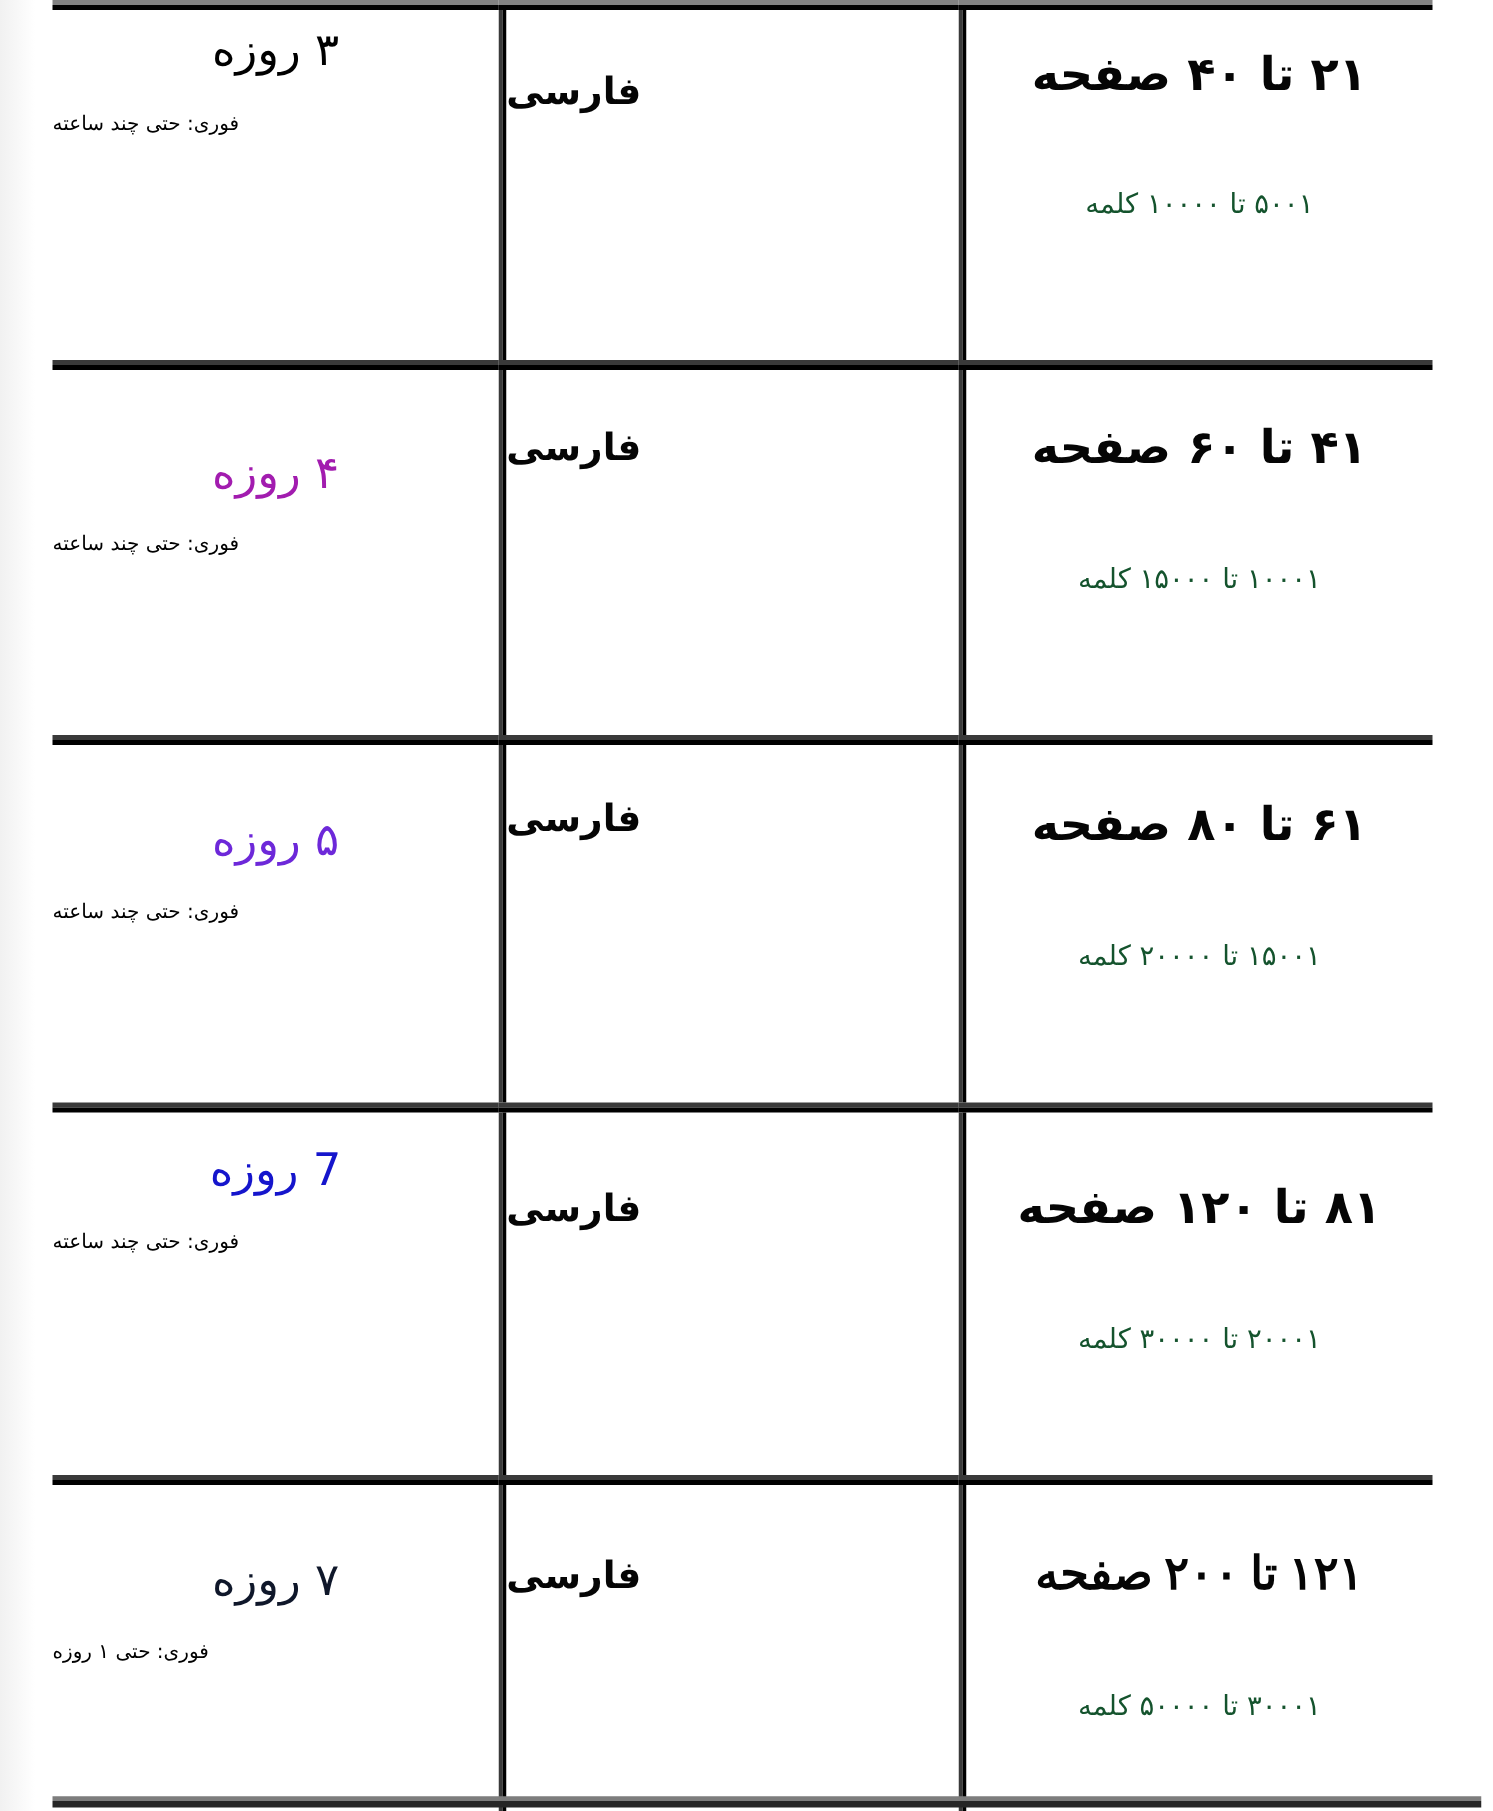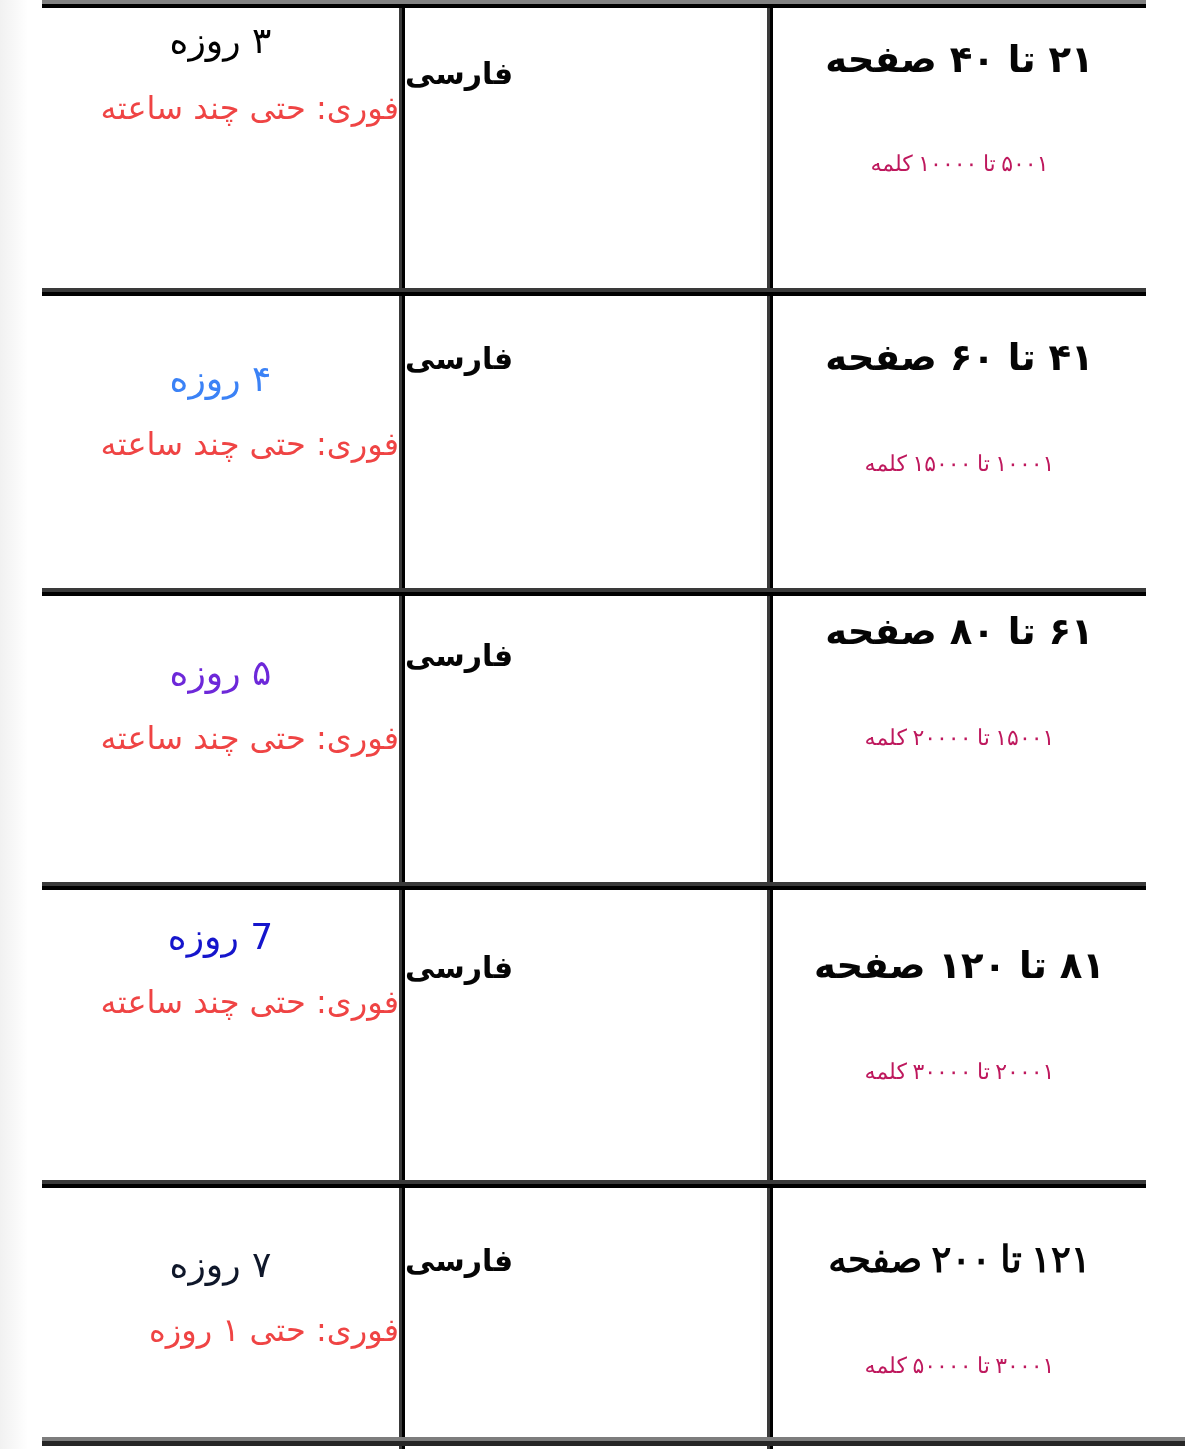--- a/index.html
+++ b/index.html
@@ -82,25 +82,24 @@
     color: #050505;
     letter-spacing: 0.5px;
     padding-top: 50px;
     line-height: 1.1;
     white-space: nowrap;
   }
 
   .pages-sub {
     text-align: center;
     font-size: 22px;
-    color: #be185d;
+    color: #14532d;
     font-weight: normal;
     padding-top: 72px;
     white-space: nowrap;
-    font-family: Liberation Serif, serif;
   }
 
   
   .lang-label {
     text-align: left;
     font-weight: bold;
     font-size: 30px;
     color: #050505;
     padding-top: 55px;
     white-space: nowrap;
@@ -110,23 +109,23 @@
   .days-main {
     text-align: center;
     font-size: 36px;
     font-weight: normal;
     padding-top: 22px;
     line-height: 1.15;
     white-space: nowrap;
   }
 
   .days-sub {
-    text-align: right;
-    font-size: 32px;
-    color: #ef4444;
+    text-align: left;
+    font-size: 16px;
+    color: #000000;
     padding-top: 26px;
     white-space: nowrap;
   }
 
   
   tr.row-0 td { height: 280px; }
   tr.row-0 td { border-top: 8px ridge #2e2e2e; }
   tr.row-1 td { height: 292px; }
   tr.row-2 td { height: 286px; }
   tr.row-3 td { height: 290px; }
@@ -136,21 +135,21 @@
   tr.row-0 .days-sub  { padding-top: 28px; }
   tr.row-0 .pages-main{ padding-top: 32px; }
   tr.row-0 .pages-sub { padding-top: 70px; }
   tr.row-0 .lang-label{ padding-top: 48px; }
 
   tr.row-1 .days-main { padding-top: 62px; }
   tr.row-1 .pages-main{ padding-top: 42px; }
   tr.row-1 .lang-label{ padding-top: 45px; }
 
   tr.row-2 .days-main { padding-top: 56px; }
-  tr.row-2 .pages-main{ padding-top: 16px; }
+  tr.row-2 .pages-main{ padding-top: 44px; }
   tr.row-2 .lang-label{ padding-top: 42px; }
 
   tr.row-3 .days-main { padding-top: 26px; }
   tr.row-3 .pages-main{ padding-top: 56px; }
   tr.row-3 .lang-label{ padding-top: 60px; }
 
   tr.row-4 .days-main { padding-top: 56px; }
   tr.row-4 .pages-main{ padding-top: 52px; font-family: Liberation Serif, serif; }
   tr.row-4 .lang-label{ padding-top: 55px; }
 
@@ -206,21 +205,21 @@
             <div class="pages-sub">۱۰۰۰۱ تا ۱۵۰۰۰ کلمه</div>
           </div>
         </td>
         <td class="col-lang">
           <div class="cell-inner">
             <div class="lang-label">فارسی</div>
           </div>
         </td>
         <td class="col-days">
           <div class="cell-inner">
-            <div class="days-main" style="color:#3b82f6">۴ روزه</div>
+            <div class="days-main" style="color:#a21caf">۴ روزه</div>
             <div class="days-sub">فوری: حتی چند ساعته</div>
           </div>
         </td>
       </tr>
 
       <tr class="row-2">
         <td class="col-pages">
           <div class="cell-inner">
             <div class="pages-main">۶۱ تا ۸۰ صفحه</div>
             <div class="pages-sub">۱۵۰۰۱ تا ۲۰۰۰۰ کلمه</div>

